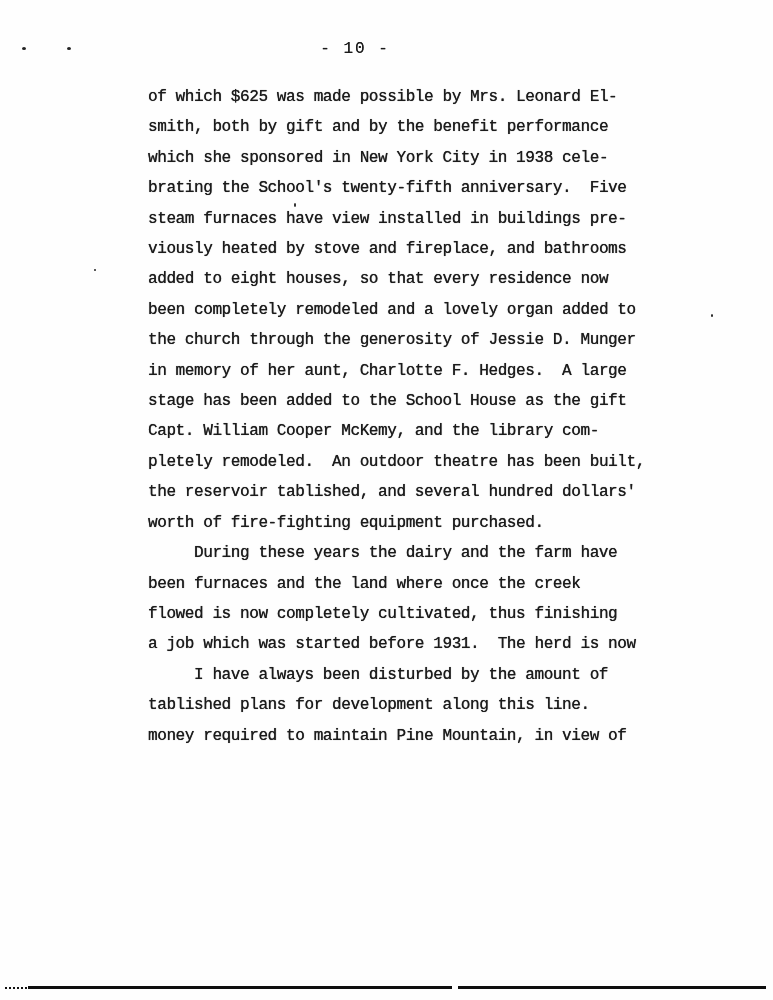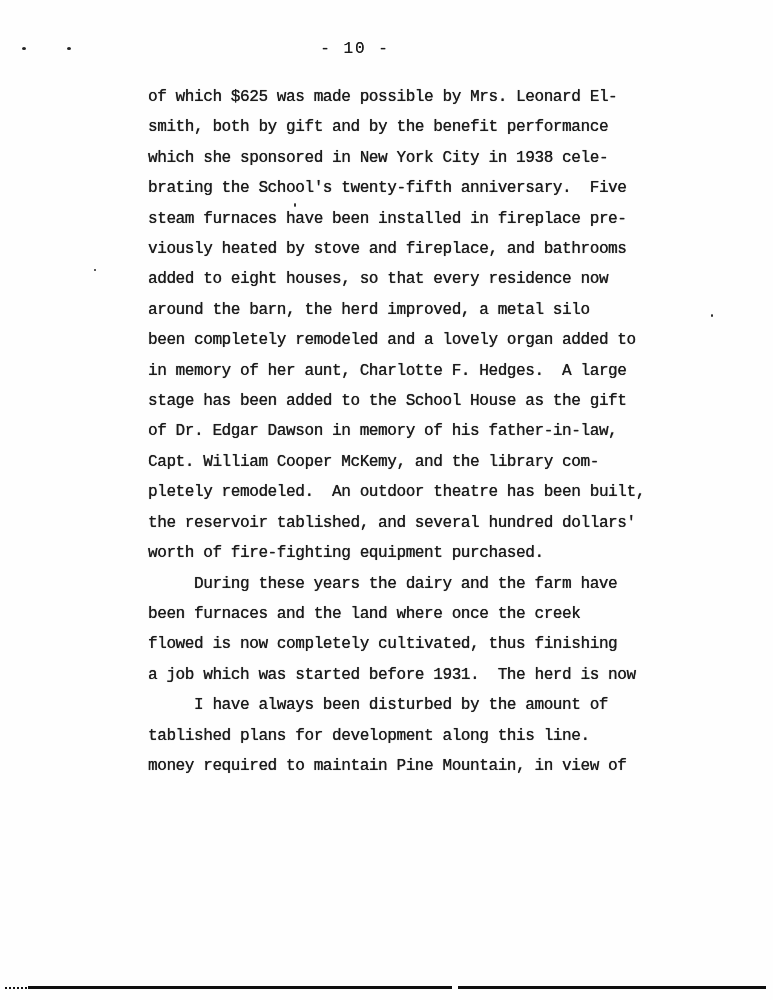--- a/index.html
+++ b/index.html
@@ -91,28 +91,27 @@
   <span class="speckle sp4"></span>
   <span class="speckle sp5"></span>
 
   <div class="page-number">- 10 -</div>
 
   <div class="text-block">
       <div class="line">of which $625 was made possible by Mrs. Leonard El-</div>
       <div class="line">smith, both by gift and by the benefit performance</div>
       <div class="line">which she sponsored in New York City in 1938 cele-</div>
       <div class="line">brating the School's twenty-fifth anniversary.  Five</div>
-      <div class="line">steam furnaces have been installed in fireplace pre-</div>
+      <div class="line">steam furnaces have view installed in buildings pre-</div>
       <div class="line">viously heated by stove and fireplace, and bathrooms</div>
       <div class="line">added to eight houses, so that every residence now</div>
-      <div class="line">around the barn, the herd improved, a metal silo</div>
       <div class="line">been completely remodeled and a lovely organ added to</div>
+      <div class="line">the church through the generosity of Jessie D. Munger</div>
       <div class="line">in memory of her aunt, Charlotte F. Hedges.  A large</div>
       <div class="line">stage has been added to the School House as the gift</div>
-      <div class="line">of Dr. Edgar Dawson in memory of his father-in-law,</div>
       <div class="line">Capt. William Cooper McKemy, and the library com-</div>
       <div class="line">pletely remodeled.  An outdoor theatre has been built,</div>
       <div class="line">the reservoir tablished, and several hundred dollars'</div>
       <div class="line">worth of fire-fighting equipment purchased.</div>
       <div class="line indent">During these years the dairy and the farm have</div>
       <div class="line">been furnaces and the land where once the creek</div>
       <div class="line">flowed is now completely cultivated, thus finishing</div>
       <div class="line">a job which was started before 1931.  The herd is now</div>
       <div class="line indent">I have always been disturbed by the amount of</div>
       <div class="line">tablished plans for development along this line.</div>

